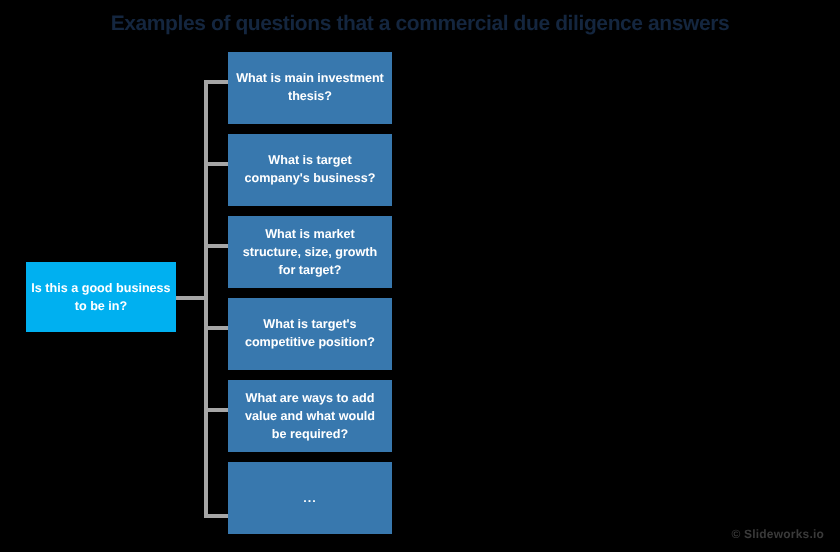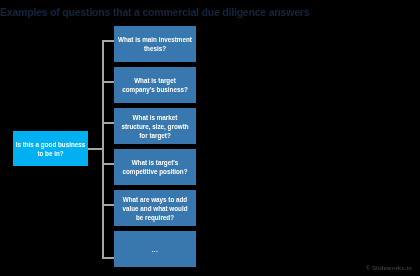--- a/index.html
+++ b/index.html
@@ -19,20 +19,21 @@
     height: 276px;
     background: #000000;
   }
 
   
   .slide-title {
     position: absolute;
     left: 0;
     top: 6px;
     width: 420px;
+    text-align: center;
     color: #14263f;
     font-size: 10.5px;
     font-weight: bold;
     letter-spacing: -0.2px;
     line-height: 13px;
     white-space: nowrap;
   }
 
   
   .root-box {

